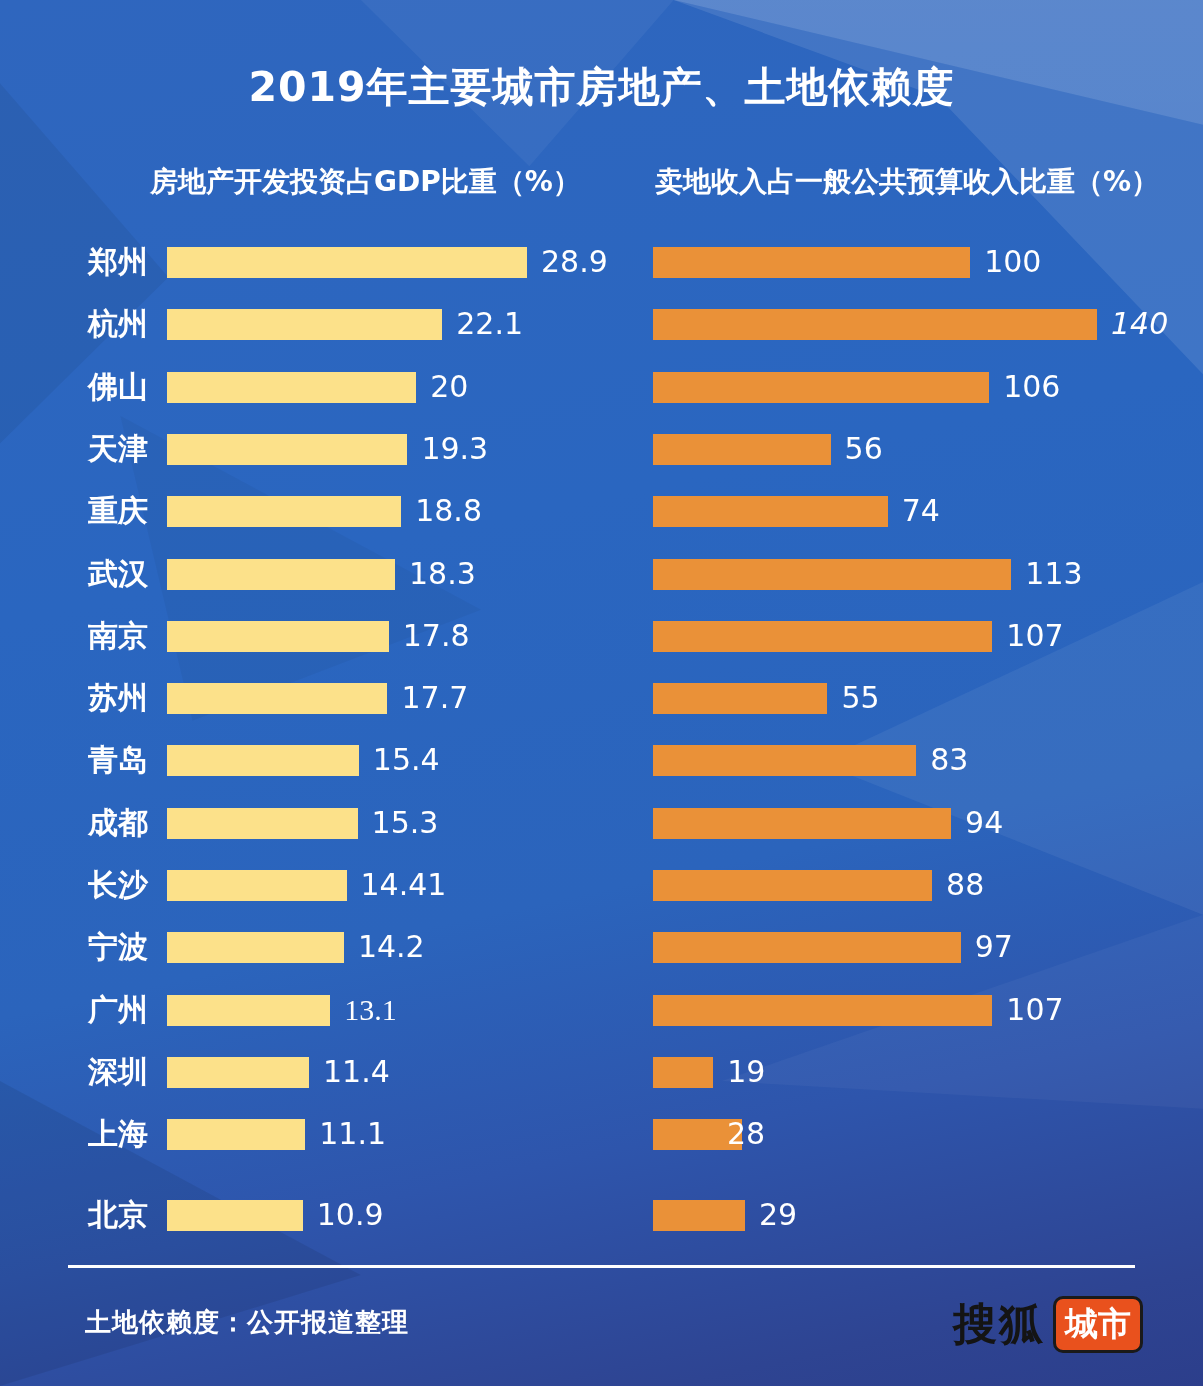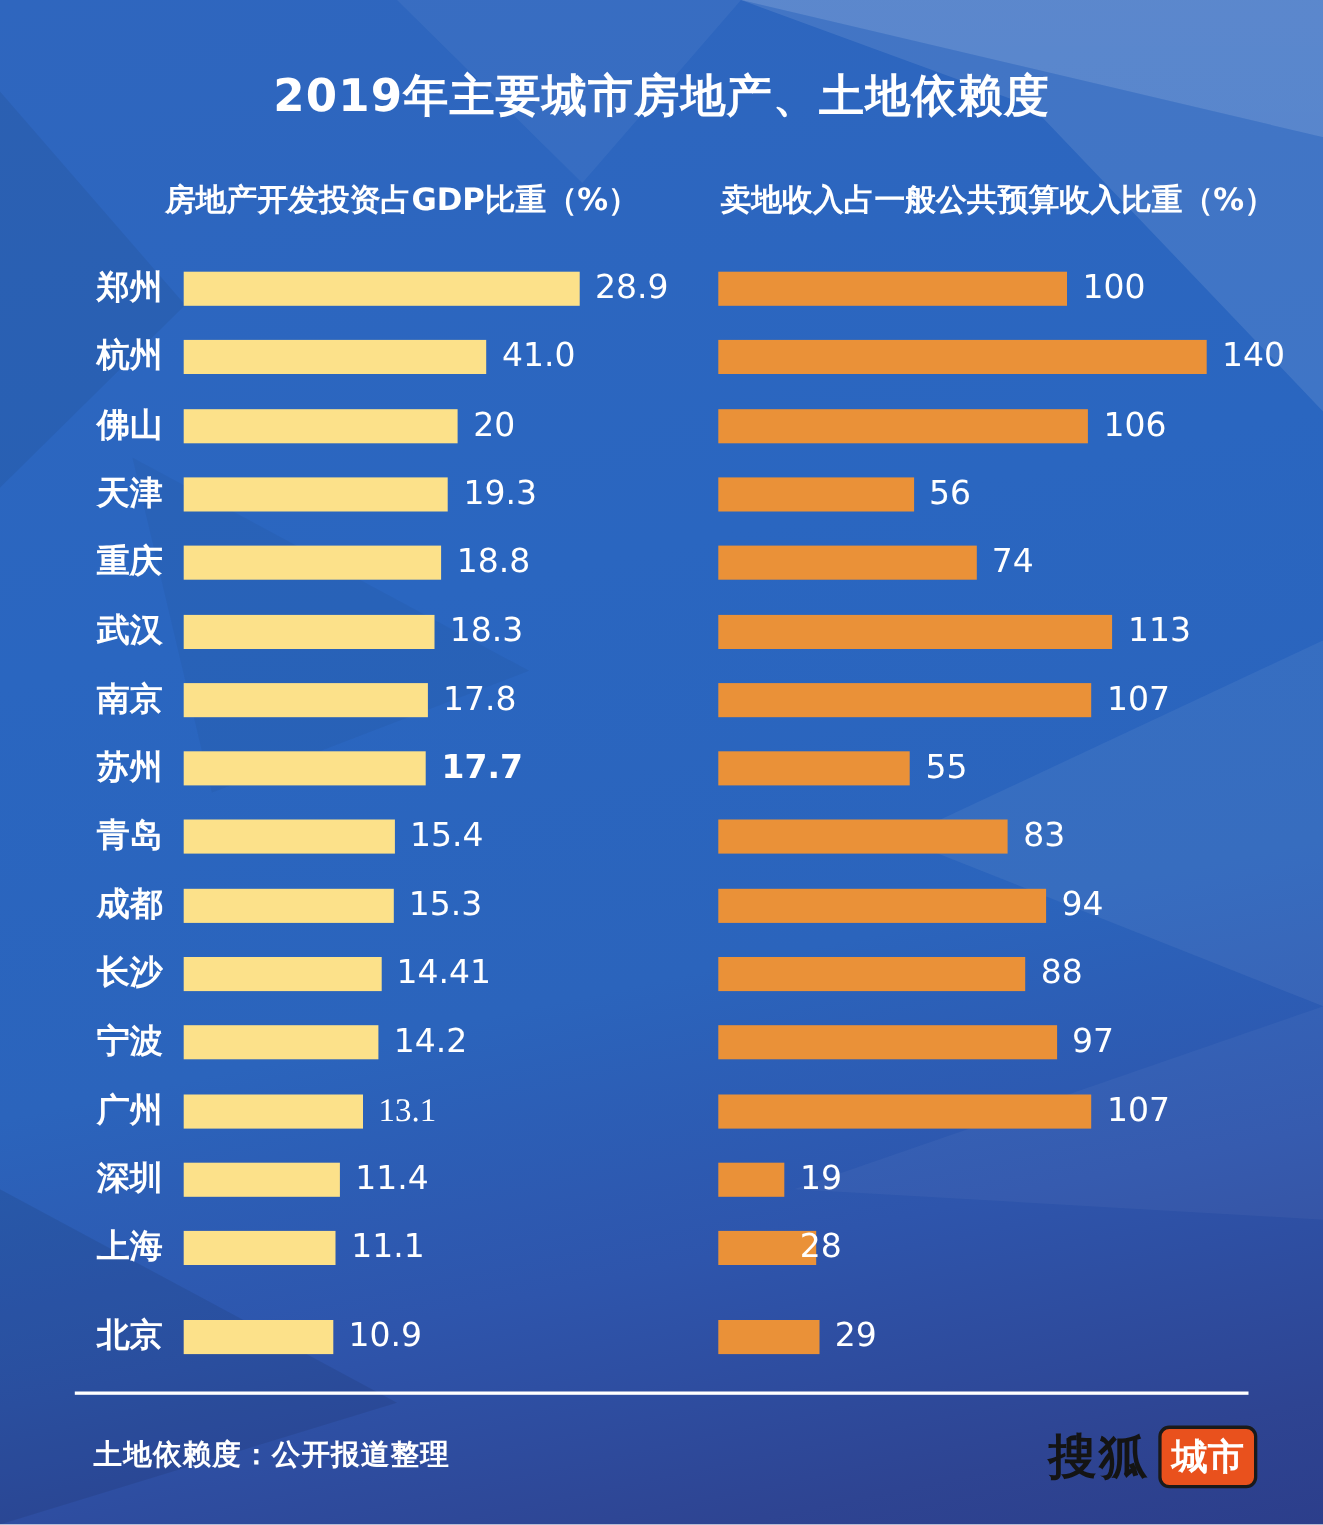--- a/index.html
+++ b/index.html
@@ -89,23 +89,23 @@
       <div class="row" style="top: 0px;">
         <span class="city">郑州</span>
         <div class="bar" style="left: 167px; width: 360px; background: rgb(252, 225, 138);"></div>
         <span class="val" style="left: 541px;">28.9</span>
         <div class="bar" style="left: 653px; width: 317.143px; background: rgb(234, 145, 56);"></div>
         <span class="val" style="left: 984.143px;">100</span>
       </div>
       <div class="row" style="top: 62.3px;">
         <span class="city">杭州</span>
         <div class="bar" style="left: 167px; width: 275.294px; background: rgb(252, 225, 138);"></div>
-        <span class="val" style="left: 456.294px;">41.0</span>
+        <span class="val" style="left: 456.294px;">22.1</span>
         <div class="bar" style="left: 653px; width: 444px; background: rgb(234, 145, 56);"></div>
-        <span class="val" style="left: 1111px;">140</span>
+        <span class="val" style="left: 1111px; font-style: italic;">140</span>
       </div>
       <div class="row" style="top: 124.6px;">
         <span class="city">佛山</span>
         <div class="bar" style="left: 167px; width: 249.135px; background: rgb(252, 225, 138);"></div>
         <span class="val" style="left: 430.135px;">20</span>
         <div class="bar" style="left: 653px; width: 336.171px; background: rgb(234, 145, 56);"></div>
         <span class="val" style="left: 1003.17px;">106</span>
       </div>
       <div class="row" style="top: 186.9px;">
         <span class="city">天津</span>
@@ -131,21 +131,21 @@
       <div class="row" style="top: 373.8px;">
         <span class="city">南京</span>
         <div class="bar" style="left: 167px; width: 221.73px; background: rgb(252, 225, 138);"></div>
         <span class="val" style="left: 402.73px;">17.8</span>
         <div class="bar" style="left: 653px; width: 339.343px; background: rgb(234, 145, 56);"></div>
         <span class="val" style="left: 1006.34px;">107</span>
       </div>
       <div class="row" style="top: 436.1px;">
         <span class="city">苏州</span>
         <div class="bar" style="left: 167px; width: 220.484px; background: rgb(252, 225, 138);"></div>
-        <span class="val" style="left: 401.484px; font-weight: bold;">17.7</span>
+        <span class="val" style="left: 401.484px;">17.7</span>
         <div class="bar" style="left: 653px; width: 174.429px; background: rgb(234, 145, 56);"></div>
         <span class="val" style="left: 841.429px;">55</span>
       </div>
       <div class="row" style="top: 498.4px;">
         <span class="city">青岛</span>
         <div class="bar" style="left: 167px; width: 191.834px; background: rgb(252, 225, 138);"></div>
         <span class="val" style="left: 372.834px;">15.4</span>
         <div class="bar" style="left: 653px; width: 263.229px; background: rgb(234, 145, 56);"></div>
         <span class="val" style="left: 930.229px;">83</span>
       </div>

